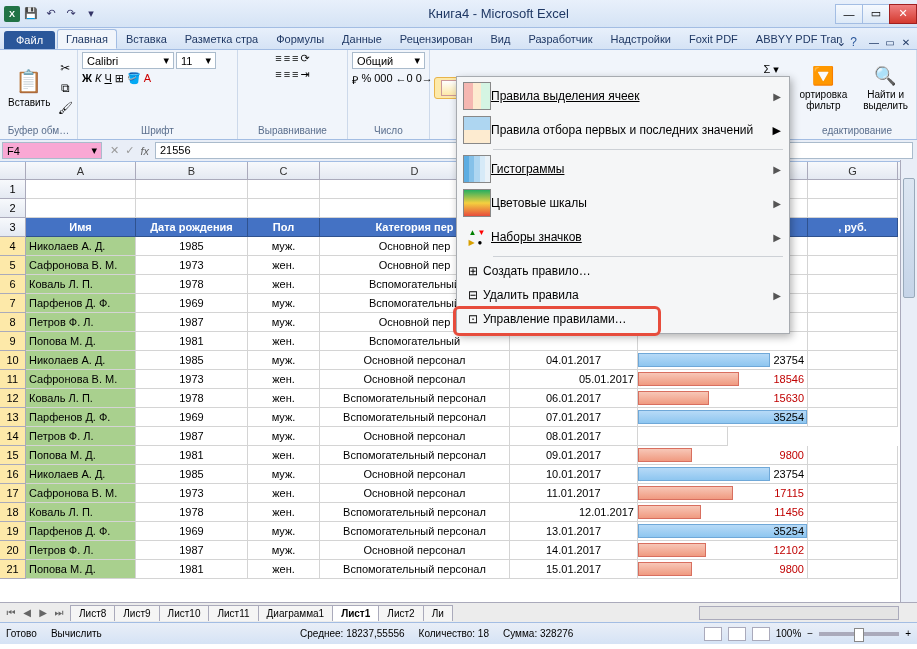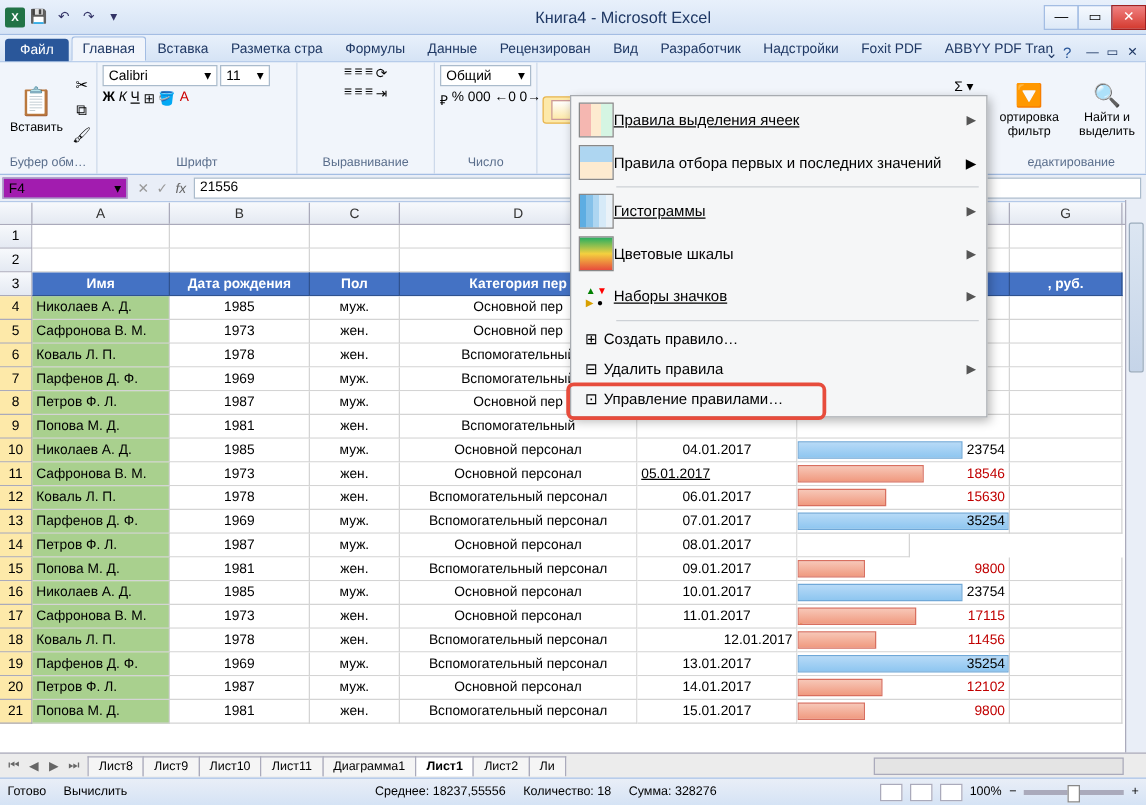--- a/index.html
+++ b/index.html
@@ -36,21 +36,21 @@
 .small-row { display: flex; flex-direction: column; gap: 2px; }
 .small-row .icon { width: 18px; height: 18px; font-size: 12px; display: flex; align-items: center; justify-content: center; }
 .font-combo { border: 1px solid #abc; background: #fff; padding: 1px 4px; font-size: 11px; display: flex; align-items: center; justify-content: space-between; }
 
 
 .cf-btn { background: #fde9a9; border: 1px solid #e8b44b; border-radius: 3px; padding: 2px 6px; display: flex; align-items: center; gap: 4px; font-size: 11px; }
 .cf-icon { width: 16px; height: 16px; background: linear-gradient(#fff,#fde9a9); border: 1px solid #c99; }
 
 
 .formula-row { height: 22px; border-bottom: 1px solid #a3bde3; display: flex; align-items: stretch; background: #e9eef7; }
-.name-box { width: 100px; border-right: 1px solid #a3bde3; background: #a21caf; display: flex; align-items: center; padding: 0 4px; font-size: 11px; justify-content: space-between; margin: 2px; border: 1px solid #abc; }
+.name-box { width: 100px; border-right: 1px solid #a3bde3; background: #f9a8d4; display: flex; align-items: center; padding: 0 4px; font-size: 11px; justify-content: space-between; margin: 2px; border: 1px solid #abc; }
 .fx-area { display: flex; align-items: center; gap: 6px; padding: 0 6px; }
 .fx { font-style: italic; color: #666; }
 .formula-input { flex: 1; background: #fff; border: 1px solid #abc; margin: 2px 4px 2px 0; padding: 1px 4px; font-size: 11px; }
 
 
 .grid-wrap { position: relative; background: #fff; height: 440px; overflow: hidden; }
 .col-headers { display: flex; height: 18px; background: linear-gradient(#f7f9fc,#e4e9f2); border-bottom: 1px solid #aab; }
 .corner { width: 26px; border-right: 1px solid #aab; background: linear-gradient(#f7f9fc,#e4e9f2); }
 .col-h { border-right: 1px solid #aab; text-align: center; font-size: 11px; color: #333; line-height: 18px; }
 .row-headers { position: absolute; left: 0; top: 18px; width: 26px; }
@@ -451,21 +451,21 @@
         <div class="cell cw-B">
           <div style="text-align:center;">1973</div>
         </div>
         <div class="cell cw-C">
           <div style="text-align:center;">жен.</div>
         </div>
         <div class="cell cw-D">
           <div style="text-align:center;">Основной персонал</div>
         </div>
         <div class="cell cw-E">
-          <div style="text-align:left;text-decoration:underline;">05.01.2017</div>
+          <div style="text-align:right;">05.01.2017</div>
         </div>
         <div class="cell cw-F val-amount"><span class="arrow yellow-t">▶</span><div class="bar red" style="width:60%;"></div><span class="txt red">18546</span></div>
         <div class="cell cw-G"></div>
       </div>
       <div class="row">
         <div class="cell cw-A name-cell">Коваль Л. П.</div>
         <div class="cell cw-B">
           <div style="text-align:center;">1978</div>
         </div>
         <div class="cell cw-C">

